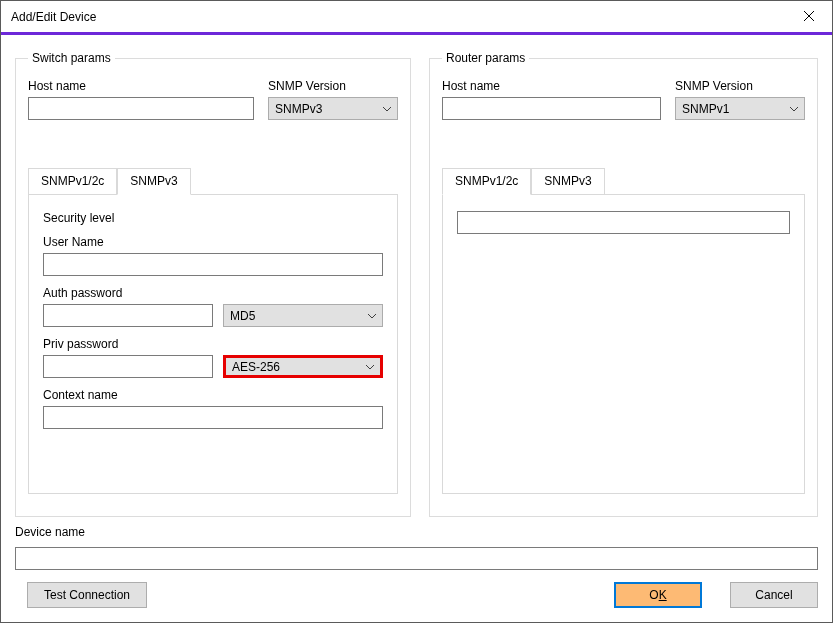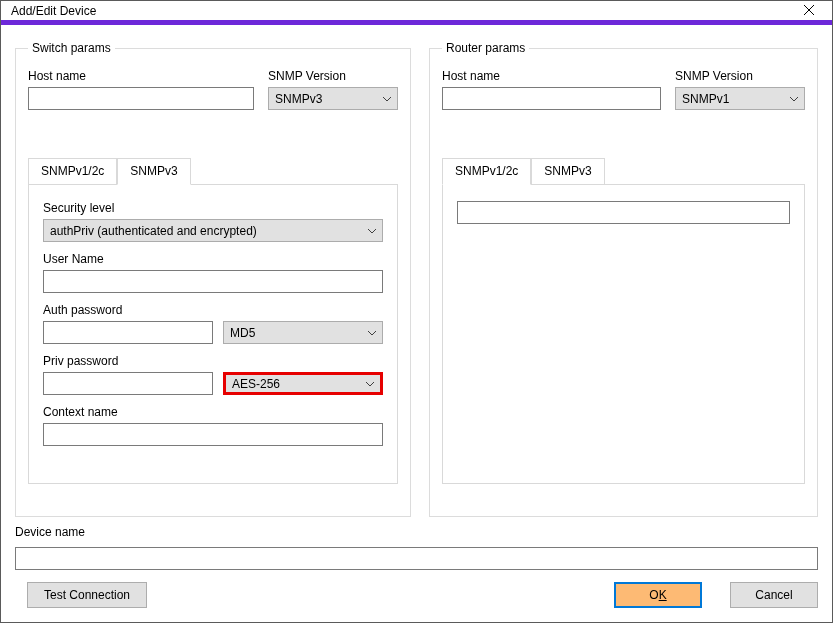--- a/index.html
+++ b/index.html
@@ -10,27 +10,27 @@
     background: #fff;
     color: #000;
     width: 833px;
     height: 623px;
     border: 1px solid #5a5a5a;
     display: flex;
     flex-direction: column;
     overflow: hidden;
   }
   .titlebar {
-    height: 24px;
+    height: 34px;
     background: #fff;
     display: flex;
     align-items: center;
     justify-content: space-between;
     padding-left: 10px;
-    border-bottom: 5px solid #6d28d9;
+    border-bottom: 3px solid #6d28d9;
   }
   .titlebar .title { font-size: 12px; }
   .titlebar .close-btn {
     width: 46px; height: 30px;
     display:flex; align-items:center; justify-content:center;
     color:#000;
   }
   .titlebar .close-btn svg { width:10px; height:10px; stroke:#000; stroke-width:1; }
   .content { flex:1; padding: 10px 14px 14px 14px; display:flex; flex-direction:column; }
   .columns { display:flex; gap:18px; flex:1; }
@@ -167,28 +167,20 @@
 
       <div class="tabs">
         <div class="tabstrip">
           <div class="tab">SNMPv1/2c</div>
           <div class="tab active">SNMPv3</div>
         </div>
         <div class="tabpanel">
           <div class="stack">
             <div class="field">
               <label>Security level</label>
-              <div class="select w-full">
-                <span>authPriv (authenticated and encrypted)</span>
-                <span class="chev">
-                    <svg viewBox="0 0 8 8">
-                      <path d="M0 2 L4 6 L8 2" fill="none" stroke="#404040" stroke-width="1"></path>
-                    </svg>
-                  </span>
-              </div>
             </div>
             <div class="field">
               <label>User Name</label>
               <input type="text" class="w-full" value="" style="">
             </div>
             <div class="pair">
               <div class="field half">
                 <label>Auth password</label>
                 <input type="text" class="w-full" value="" style="">
               </div>

